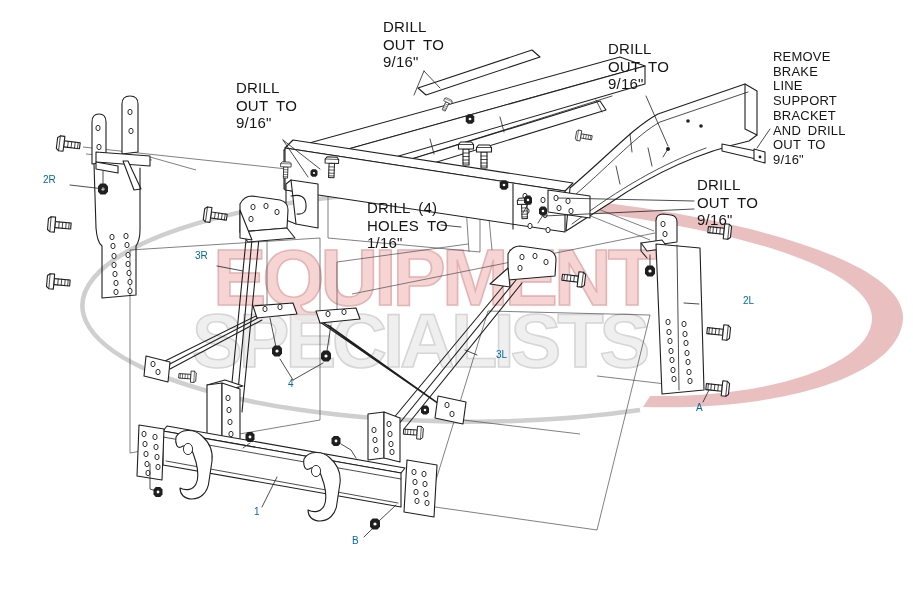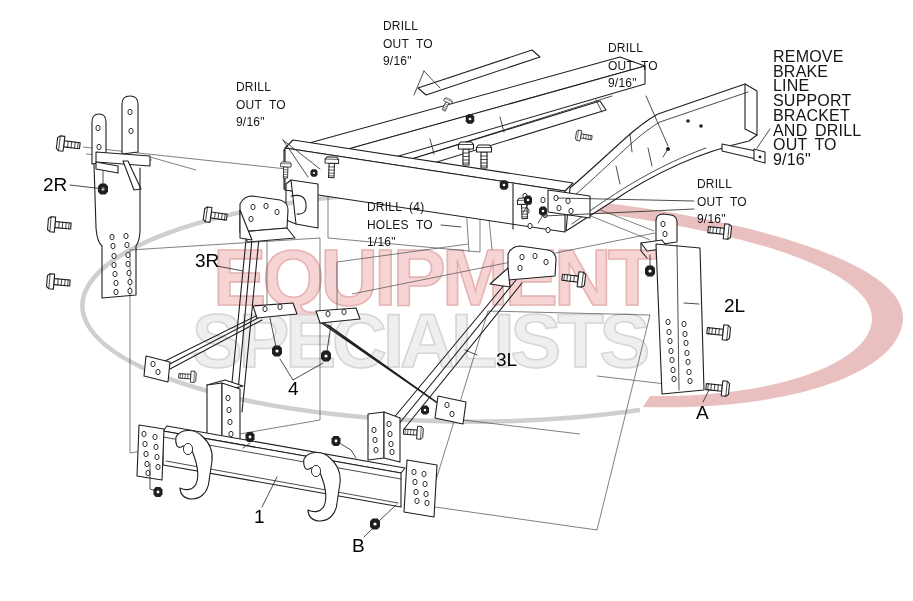--- a/index.html
+++ b/index.html
@@ -1,22 +1,22 @@
 <!DOCTYPE html>
 <html style="--line: #1f1f1f; --watermark-red: #e2a6a6; --watermark-red-fill: #f5cdcd; --watermark-gray: #cfcfcf; --watermark-gray-fill: #ededed; --inc-red: #c94040; --background: #ffffff;"><head>
 <meta charset="utf-8">
 <style>
   html,body{margin:0;padding:0;background:#fff}
   .stage{position:relative;width:913px;height:601px;background:var(--background,#fff);
          font-family:"Liberation Sans",sans-serif;overflow:hidden}
   .stage>svg{position:absolute;left:0;top:0}
-  .co{position:absolute;white-space:pre-line;color:#151515;font-size:12px;line-height:17.5px;
+  .co{position:absolute;white-space:pre-line;color:#151515;font-size:15px;line-height:17.5px;
       letter-spacing:.2px;word-spacing:4px}
-  .co.small{font-size:16px;line-height:14.7px;word-spacing:3px}
-  .pl{position:absolute;color:#000000;font-size:19px}
+  .co.small{font-size:13px;line-height:14.7px;word-spacing:3px}
+  .pl{position:absolute;color:#0369a1;font-size:10px}
   .ln{fill:none;stroke:var(--line,#1f1f1f);stroke-width:1.1px;stroke-linecap:round;stroke-linejoin:round}
   .thin{stroke-width:.8px}
   .fw{fill:#fff;stroke:var(--line,#1f1f1f);stroke-width:1.1px;stroke-linejoin:round}
   .fd{fill:var(--line,#1f1f1f);stroke:none}
   .hole{fill:#fff;stroke:var(--line,#1f1f1f);stroke-width:.9px}
   .ghost{fill:none;stroke:#4a4a4a;stroke-width:.7px}
   .wm-arc{fill:none;stroke:var(--watermark-gray,#cfcfcf);stroke-width:4.5px}
   .wm-cres{fill:var(--watermark-red,#e2a6a6);opacity:.72}
   .wm1{fill:var(--watermark-red-fill,#f5cdcd);stroke:var(--watermark-red,#e2a6a6);stroke-width:1.6px;
        font-weight:bold;font-size:80px;letter-spacing:-4px}
@@ -334,20 +334,20 @@
 9/16"</div>
 <div class="co" style="left:697px;top:176px">DRILL
 OUT TO
 9/16"</div>
 <div class="co" style="left:367px;top:199px">DRILL (4)
 HOLES TO
 1/16"</div>
 
 <div class="pl" style="left:43px;top:174px">2R</div>
 <div class="pl" style="left:195px;top:250px">3R</div>
-<div class="pl" style="left:724px;top:295px">2L</div>
+<div class="pl" style="left:743px;top:295px">2L</div>
 <div class="pl" style="left:496px;top:349px">3L</div>
 <div class="pl" style="left:288px;top:378px">4</div>
 <div class="pl" style="left:254px;top:506px">1</div>
 <div class="pl" style="left:352px;top:535px">B</div>
 <div class="pl" style="left:696px;top:402px">A</div>
 
 </div>
 
 </body></html>

